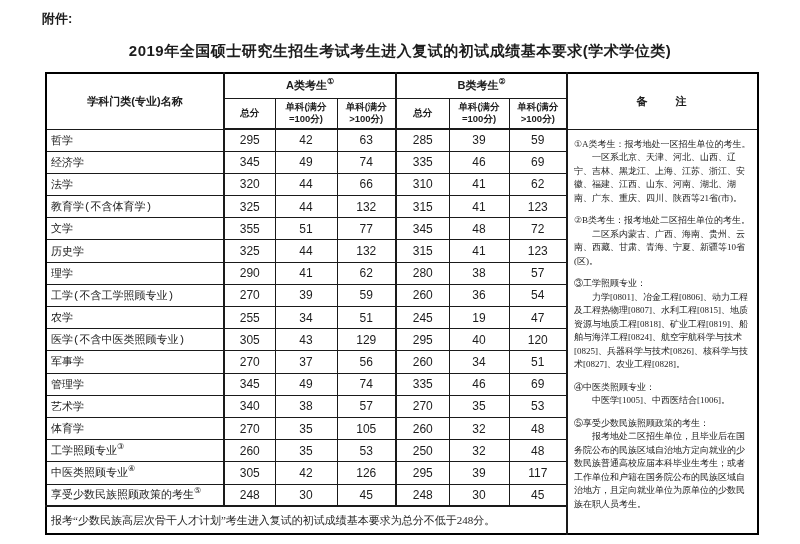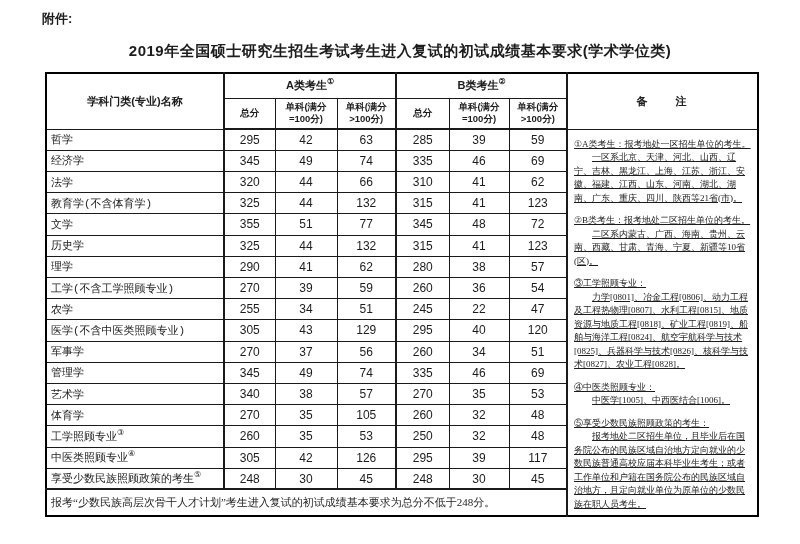--- a/index.html
+++ b/index.html
@@ -23,22 +23,22 @@
   tr.h2 th .ln { display: block; }
   th.c-name { font-size: 11px; }
   th.c-notes { font-size: 12px; letter-spacing: 2px; }
 
   tbody tr.data-row { height: 20px; }
   td.label { text-align: left; padding-left: 4px; font-family: Liberation Mono, monospace;
              font-size: 11px; white-space: nowrap; }
   td.val { font-size: 12px; font-family: "Liberation Sans", sans-serif; }
   sup.circ { font-size: 8px; line-height: 0; vertical-align: super; }
 
-  td.notes-cell { vertical-align: top; text-align: left; padding: 8px 6px 4px 6px;
-                  font-family: "Liberation Serif", serif; font-size: 9px; line-height: 13.5px; text-decoration: underline; }
+  td.notes-cell { vertical-align: top; text-align: left; padding: 8px 6px 22px 6px;
+                  font-family: "Liberation Serif", serif; font-size: 9px; line-height: 13.5px; }
   .note + .note { margin-top: 9px; }
   .note-body { text-indent: 2em; }
 
   tr.footer-row { height: 25px; border-radius: 6px; }
   tr.footer-row td { text-align: left; padding-left: 4px; border-top-width: 2px;
                      font-family: "Liberation Serif", serif; font-size: 11px; }
 </style>
 </head>
 <body>
 
@@ -183,21 +183,21 @@
           <td class="val">260</td>
           <td class="val">36</td>
           <td class="val thick-r">54</td>
         </tr>
         <tr class="data-row">
           <td class="label thick-r">农学</td>
           <td class="val">255</td>
           <td class="val">34</td>
           <td class="val thick-r">51</td>
           <td class="val">245</td>
-          <td class="val">22</td>
+          <td class="val">19</td>
           <td class="val thick-r">47</td>
         </tr>
         <tr class="data-row">
           <td class="label thick-r">医学(不含中医类照顾专业)</td>
           <td class="val">305</td>
           <td class="val">43</td>
           <td class="val thick-r">129</td>
           <td class="val">295</td>
           <td class="val">40</td>
           <td class="val thick-r">120</td>

